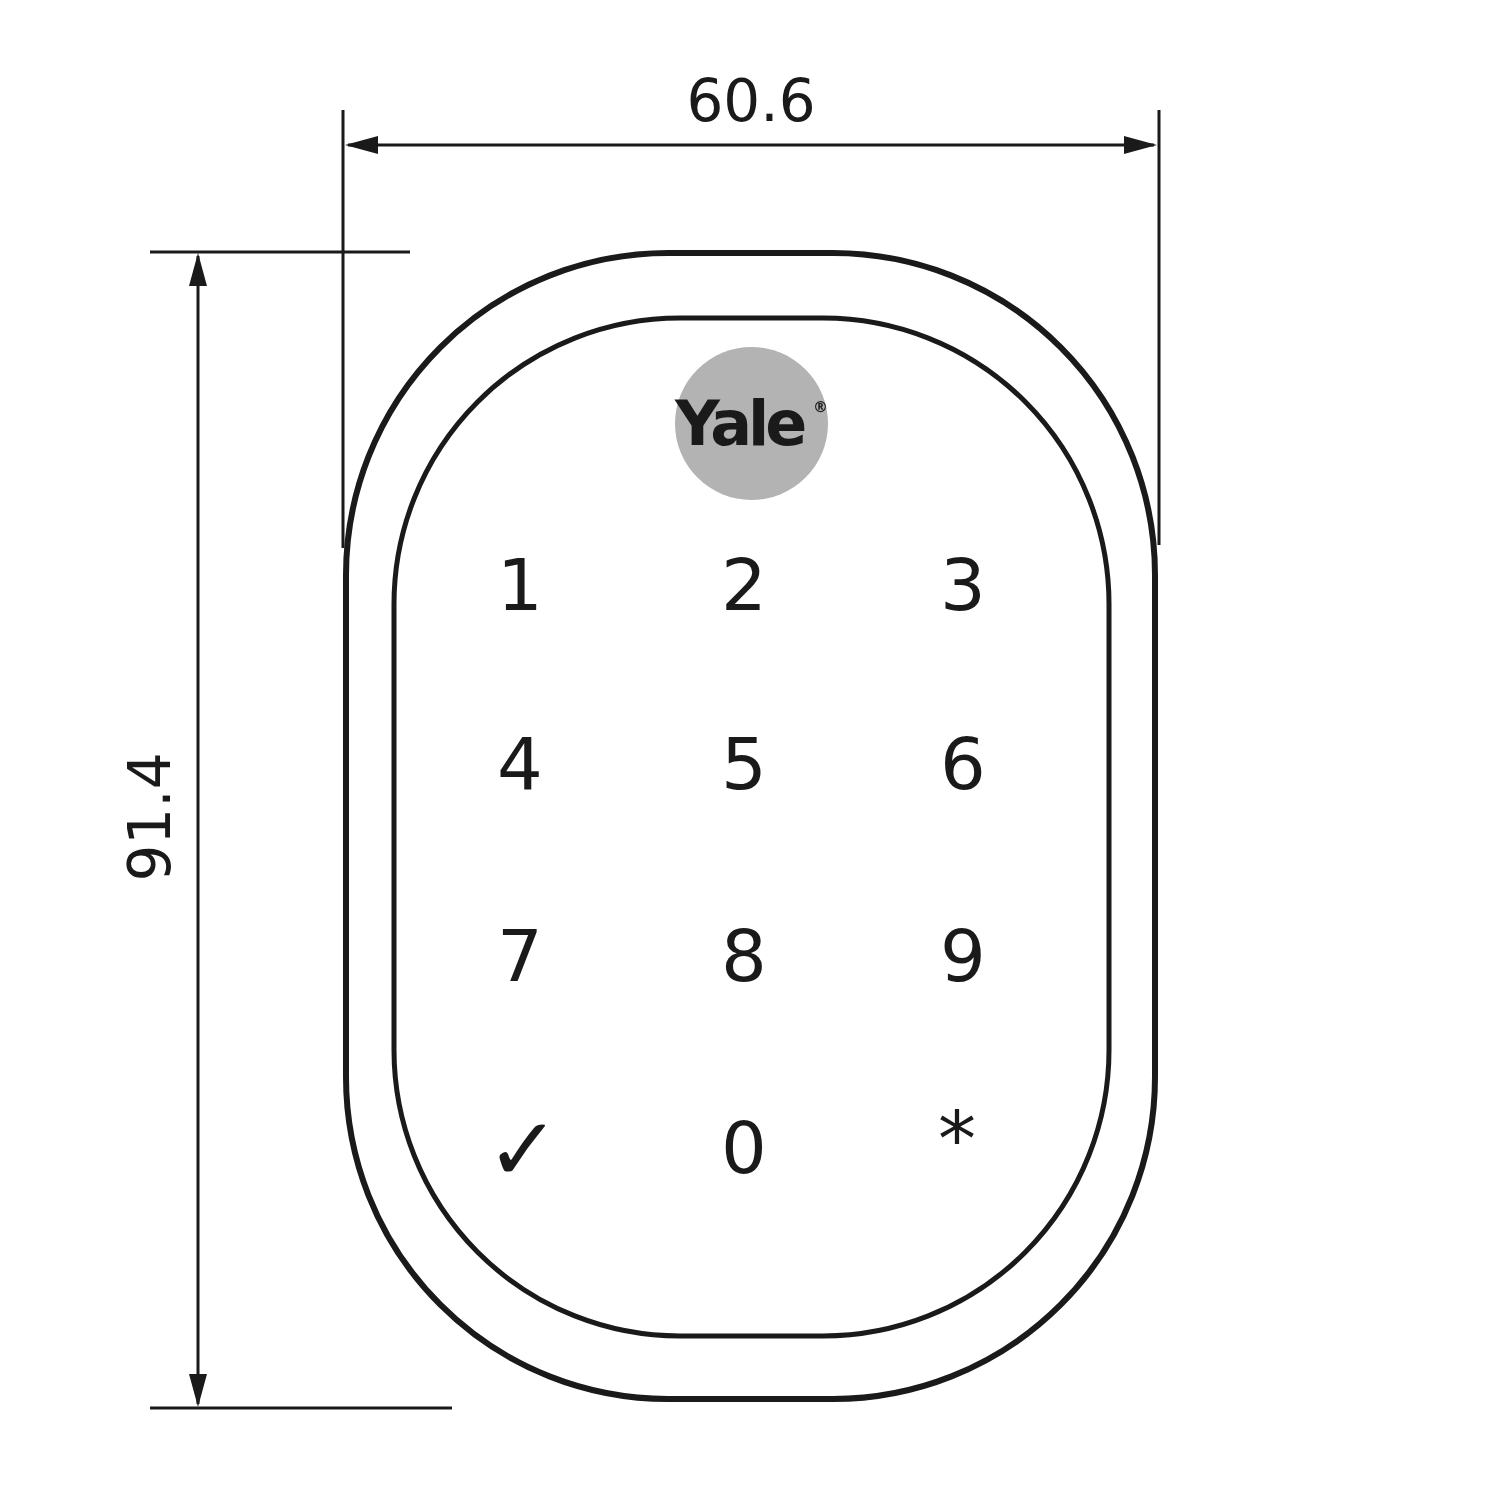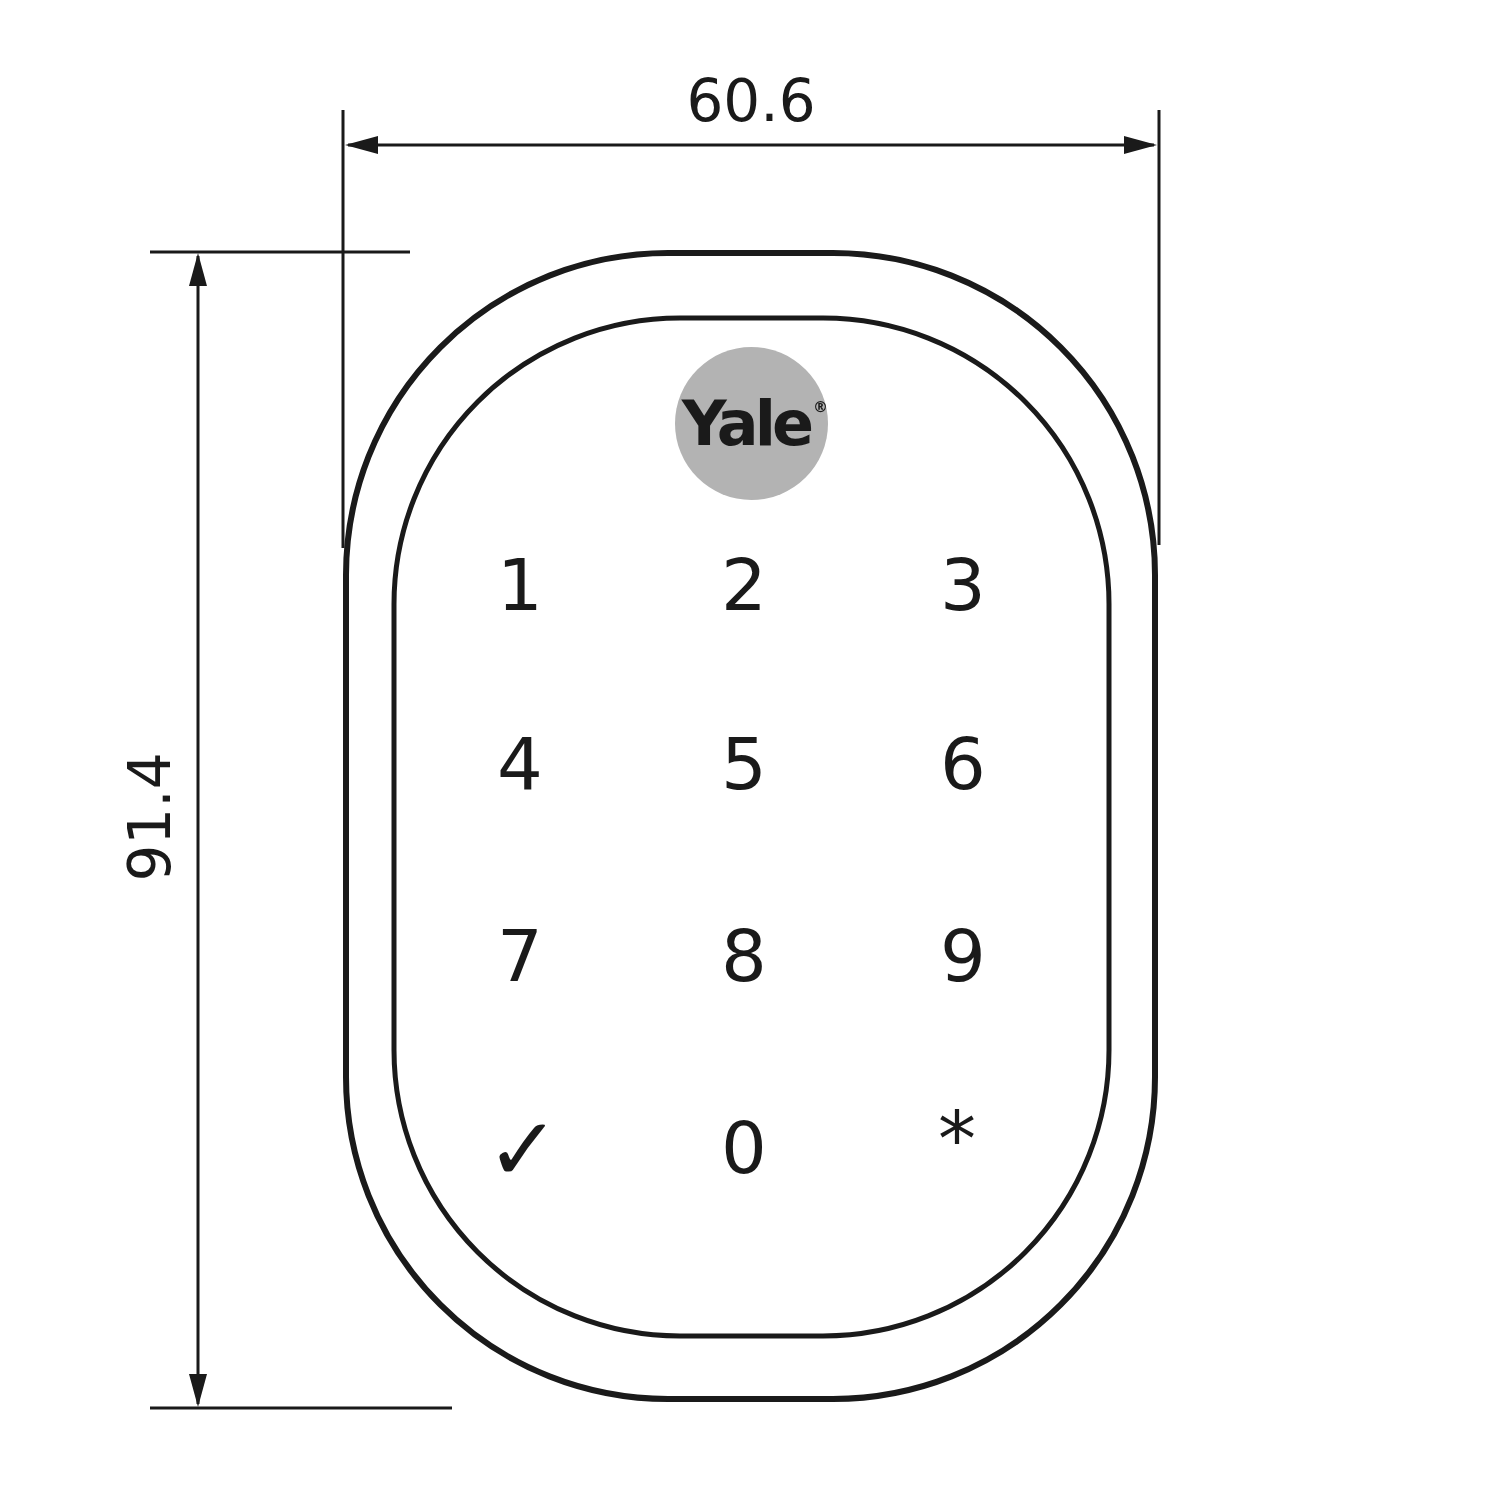--- a/index.html
+++ b/index.html
@@ -28,21 +28,21 @@
   .yale-circle {
     position: absolute;
     left: 675px;
     top: 347px;
     width: 153px;
     height: 153px;
     border-radius: 50%;
     background: #b3b3b3;
     display: flex;
     align-items: center;
-    justify-content: flex-end;
+    justify-content: space-between;
   }
   .yale-text {
     font-family: "DejaVu Sans", sans-serif;
     font-weight: bold;
     font-size: 62px;
     line-height: 1;
     letter-spacing: -4px;
     color: #1a1a1a;
   }
   .yale-reg {

